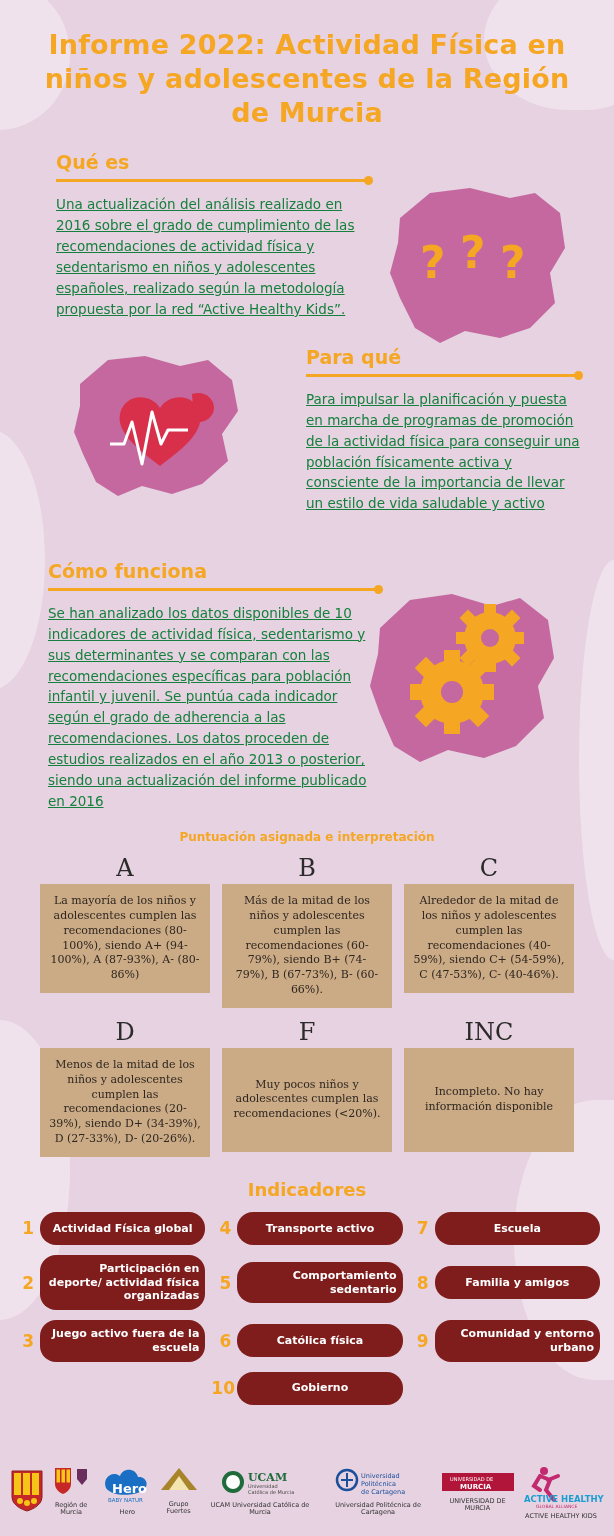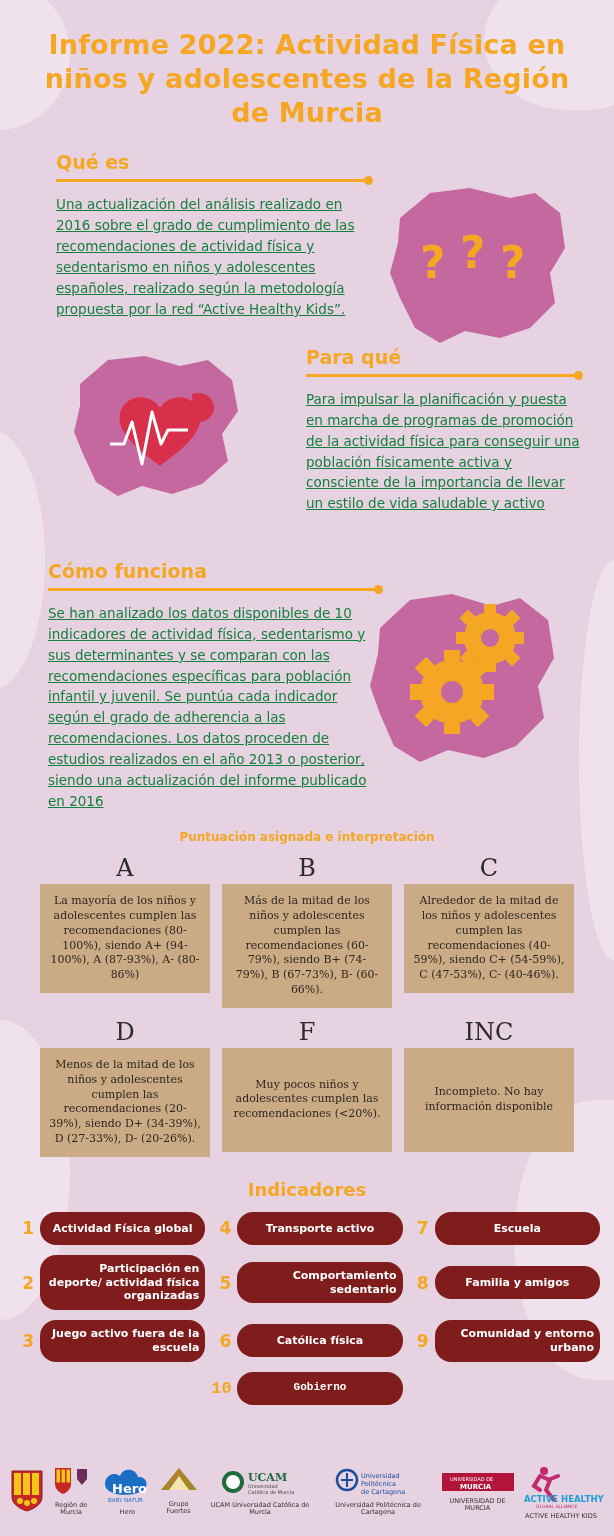--- a/index.html
+++ b/index.html
@@ -120,21 +120,21 @@
     color: #ffffff;
     border-radius: 16px;
     text-align: right;
     font-size: 11px;
     font-weight: bold;
     padding: 7px 6px;
     line-height: 1.25;
     min-height: 33px;
     display: flex; align-items: center; justify-content: center;
   }
-  .ind-last { grid-column: 2 / 3; font-family: Liberation Mono, monospace; }
+  .ind-last { grid-column: 2 / 3; }
 
   
   .footer {
     position: absolute; left: 0; bottom: 0; width: 614px; height: 90px;
     background: #e6d2e0;
     display: flex; align-items: center; justify-content: space-around;
     padding: 0 10px;
   }
   .logo { text-align: center; font-size: 6.5px; color: #333; line-height: 1.2; }
   .logo .lname { display: block; margin-top: 0; }

